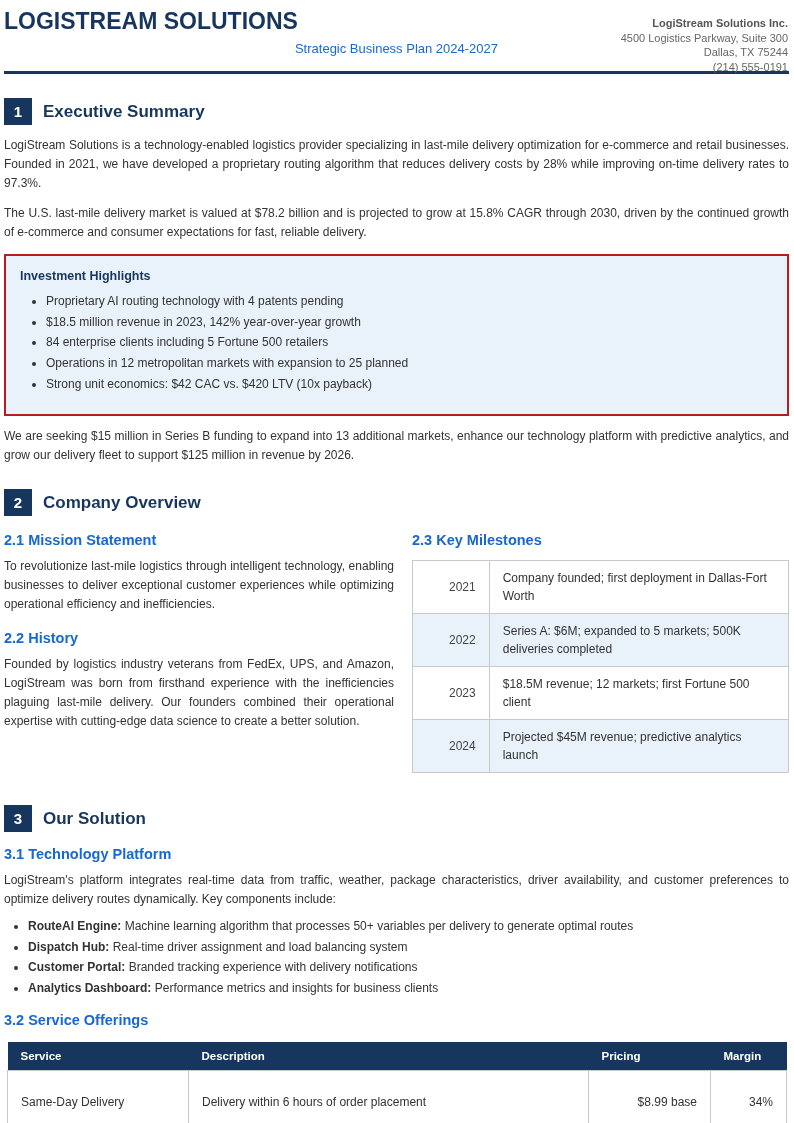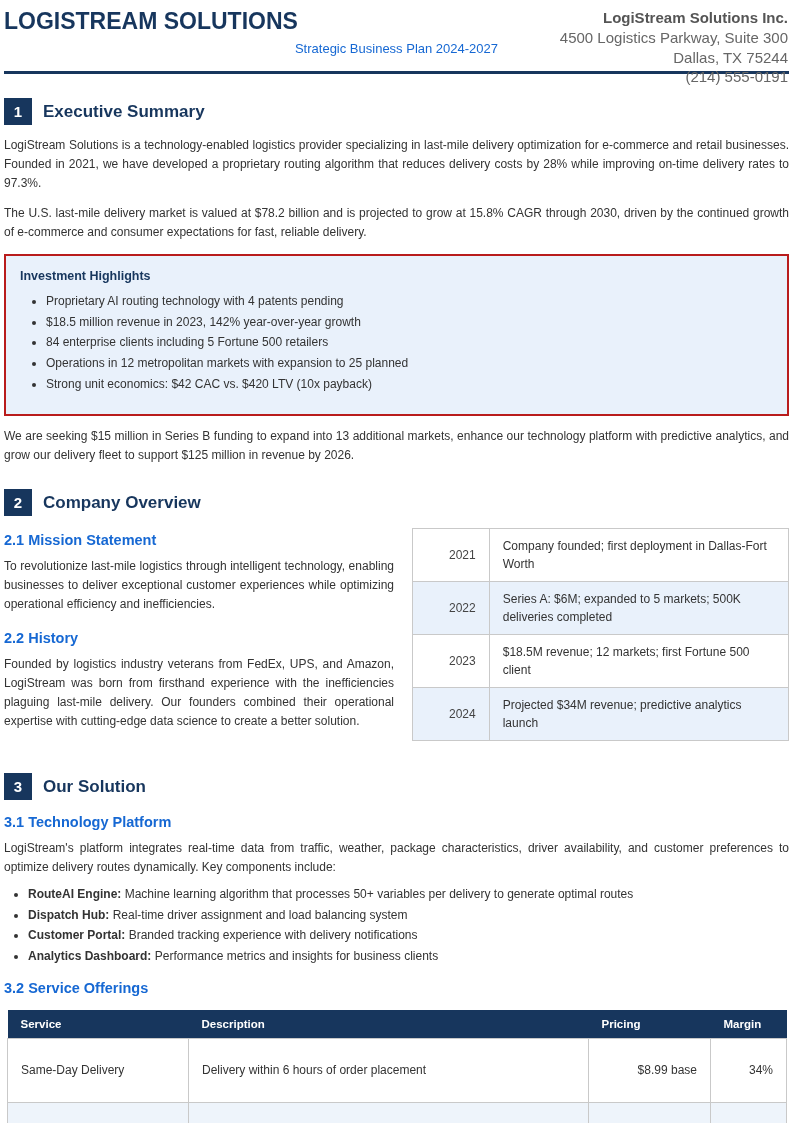--- a/index.html
+++ b/index.html
@@ -12,22 +12,22 @@
   }
   .page { padding: 8px 5px 0 4px; position: relative; }
 
   
   .doc-header { position: relative; }
   .company-title {
     margin: 0; font-size: 23px; font-weight: bold; color: #17365d; line-height: 1.15;
   }
   .doc-subtitle { margin-top: 7px; font-size: 13px; color: #1668d3; text-align: center; }
   .contact-block {
-    position: absolute; top: 0; right: 1px; text-align: right;
-    font-size: 15px; color: #666666; line-height: 1.32;
+    position: absolute; top: 8px; right: 1px; text-align: right;
+    font-size: 11px; color: #666666; line-height: 1.32;
   }
   .contact-name { font-weight: bold; color: #555555; }
   .rule { border: none; border-top: 3px solid #17365d; margin: 15px 0 0 0; }
 
   
   .section-header { display: flex; align-items: center; margin-top: 24px; }
   .section-badge {
     width: 28px; height: 27px; background: #17365d; color: #ffffff;
     font-size: 15px; font-weight: bold;
     display: flex; align-items: center; justify-content: center;
@@ -127,37 +127,38 @@
   </div>
 
   <div class="two-col">
     <div>
       <h3 class="sub-heading">2.1 Mission Statement</h3>
       <p class="body">To revolutionize last-mile logistics through intelligent technology, enabling businesses to deliver exceptional customer experiences while optimizing operational efficiency and inefficiencies.</p>
       <h3 class="sub-heading">2.2 History</h3>
       <p class="body">Founded by logistics industry veterans from FedEx, UPS, and Amazon, LogiStream was born from firsthand experience with the inefficiencies plaguing last-mile delivery. Our founders combined their operational expertise with cutting-edge data science to create a better solution.</p>
     </div>
     <div>
+      <h3 class="sub-heading">2.3 Key Milestones</h3>
       <table class="milestones">
         <tbody>
           <tr>
             <td class="year">2021</td>
             <td>Company founded; first deployment in Dallas-Fort Worth</td>
           </tr>
           <tr>
             <td class="year">2022</td>
             <td>Series A: $6M; expanded to 5 markets; 500K deliveries completed</td>
           </tr>
           <tr>
             <td class="year">2023</td>
             <td>$18.5M revenue; 12 markets; first Fortune 500 client</td>
           </tr>
           <tr>
             <td class="year">2024</td>
-            <td>Projected $34M revenue; predictive analytics launch</td>
+            <td>Projected $45M revenue; predictive analytics launch</td>
           </tr>
         </tbody>
       </table>
     </div>
   </div>
 
   <div class="section-header" style="margin-top:32px;">
     <span class="section-badge">3</span>
     <h2 class="section-title">Our Solution</h2>
   </div>

